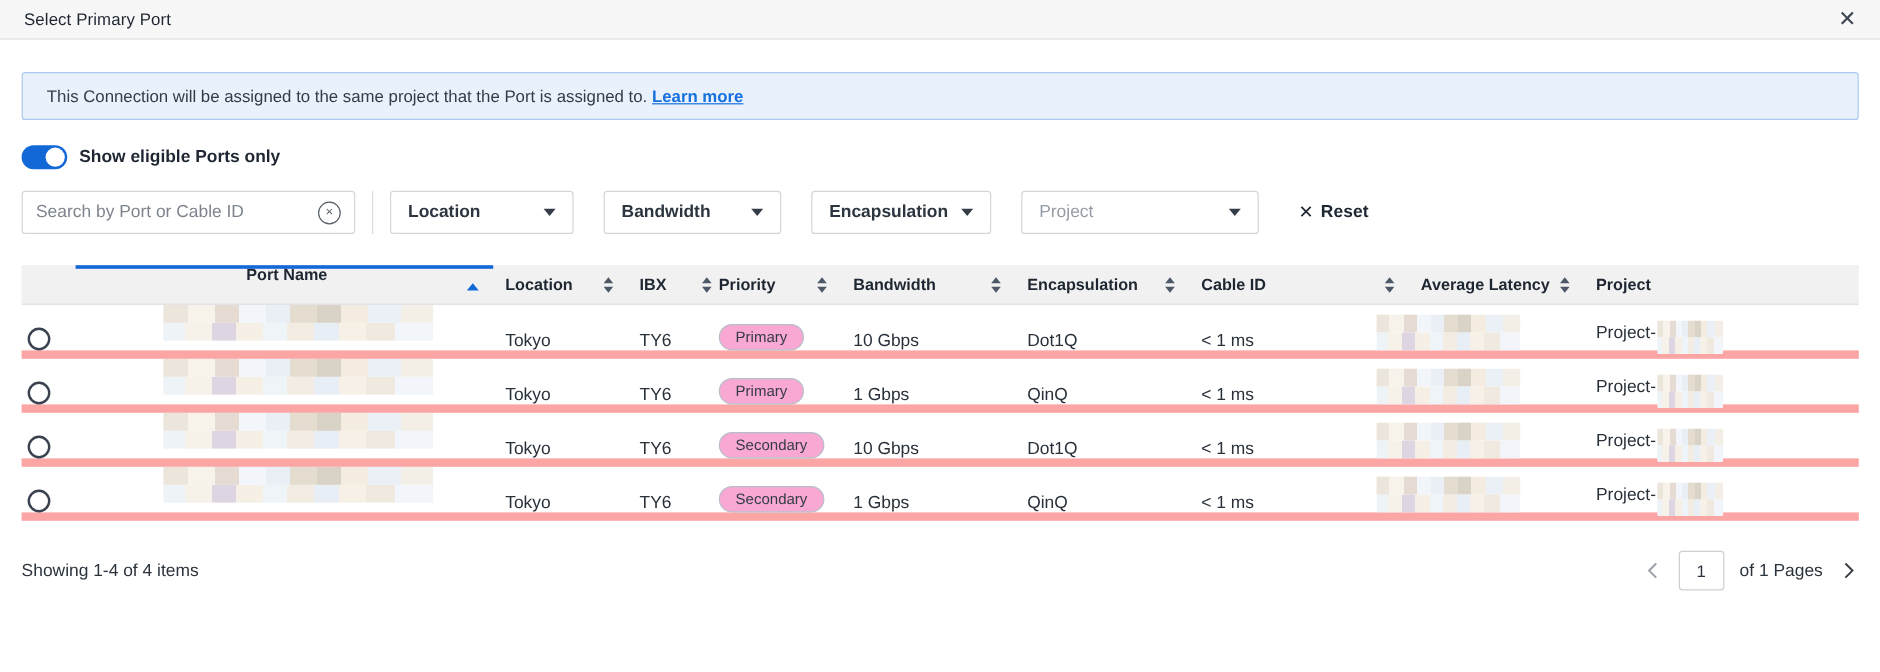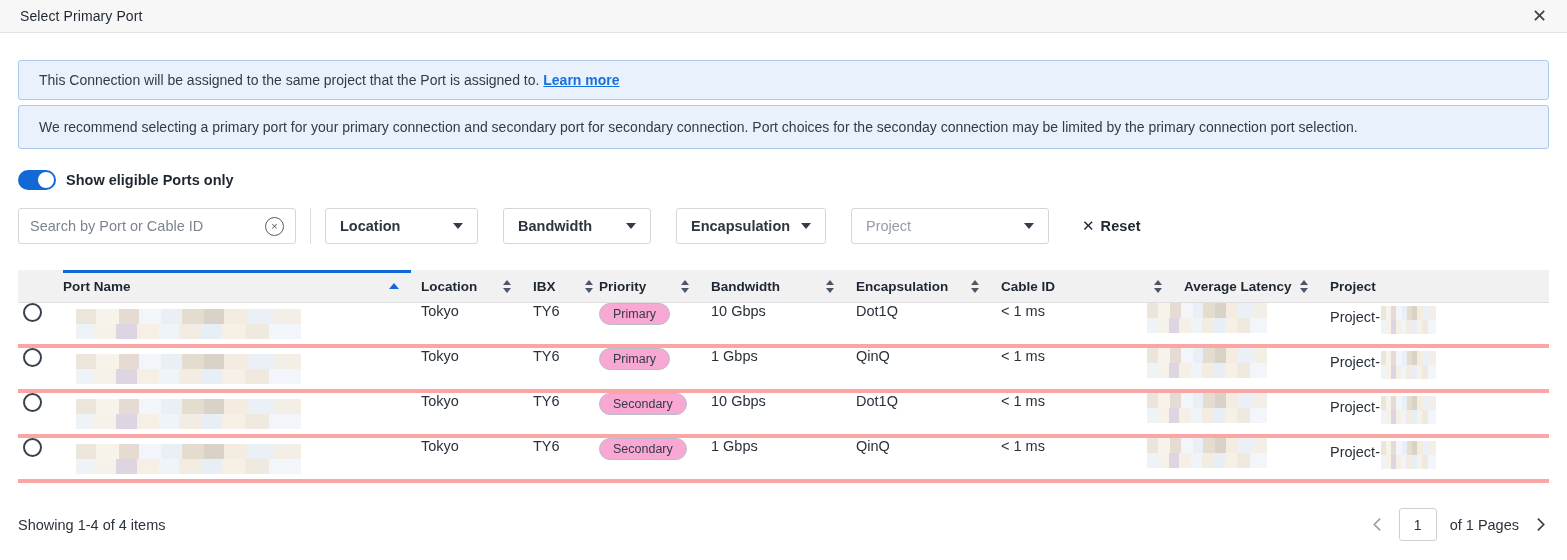--- a/index.html
+++ b/index.html
@@ -52,25 +52,25 @@
   .reset-btn { display:flex; align-items:center; gap:6px; background:none; border:none;
     cursor:pointer; font-family:"Liberation Sans",sans-serif; font-size:14.5px;
     color:#1e2631; margin-left:8px; }
   .reset-x { font-size:15px; font-weight:400; color:#1e2631; }
   .reset-txt { font-weight:700; letter-spacing:.1px; }
 
   
   .table { margin-top:26px; }
   .thead { display:flex; align-items:center; height:33px; background:#f1f1f2;
     border-bottom:1px solid #dfdfe1; font-size:13.5px; font-weight:700; color:#1e2631; }
-  .trow { display:flex; align-items:flex-start; height:45px; border-bottom:4px solid #fca5a5;
+  .trow { display:flex; align-items:flex-end; height:45px; border-bottom:7px solid #fca5a5;
     font-size:14.5px; color:#28303a; }
   .cell { display:flex; align-items:center; flex:none; }
   .c-radio { width:45px; justify-content:flex-start; padding-left:5px; }
-  .c-port  { width:358px; position:relative; height:100%; }
+  .c-port  { width:358px; position:relative; height:100%;flex-direction:column; }
   .c-loc   { width:112px; } .c-ibx { width:66px;gap:19px; } .c-pri { width:112px; }
   .c-bw    { width:145px; } .c-enc { width:145px; } .c-lat { width:146px; }
   .c-cable { width:183px; } .c-proj { flex:1; }
   .thead .c-port::after { content:""; position:absolute; left:0; right:10px; top:0;
     height:3px; background:#1368d8; }
   .thead .cell { padding-right:6px; height:100%; }
   .sort { display:inline-flex; flex-direction:column; gap:3px; margin-left:auto; margin-right:16px; }
   .sort i { width:0; height:0; border-left:4px solid transparent; border-right:4px solid transparent; }
   .sort .up { border-bottom:5px solid #4d5866; }
   .sort .down { border-top:5px solid #4d5866; }
@@ -111,23 +111,20 @@
   <button class="dlg-close">✕</button>
 </div>
 
 <div class="content">
 
   <div class="banner first">
     <span>This Connection will be assigned to the same project that the Port is assigned to.</span>
     <a>Learn more</a>
   </div>
 
-  <div class="banner second">
-    <span>We recommend selecting a primary port for your primary connection and secondary port for secondary connection. Port choices for the seconday connection may be limited by the primary connection port selection.</span>
-  </div>
 
   <div class="toggle-row">
     <div class="toggle">
       <span class="knob"></span>
     </div>
     <span class="toggle-label">Show eligible Ports only</span>
   </div>
 
   <div class="filter-row">
     <div class="searchbox">

